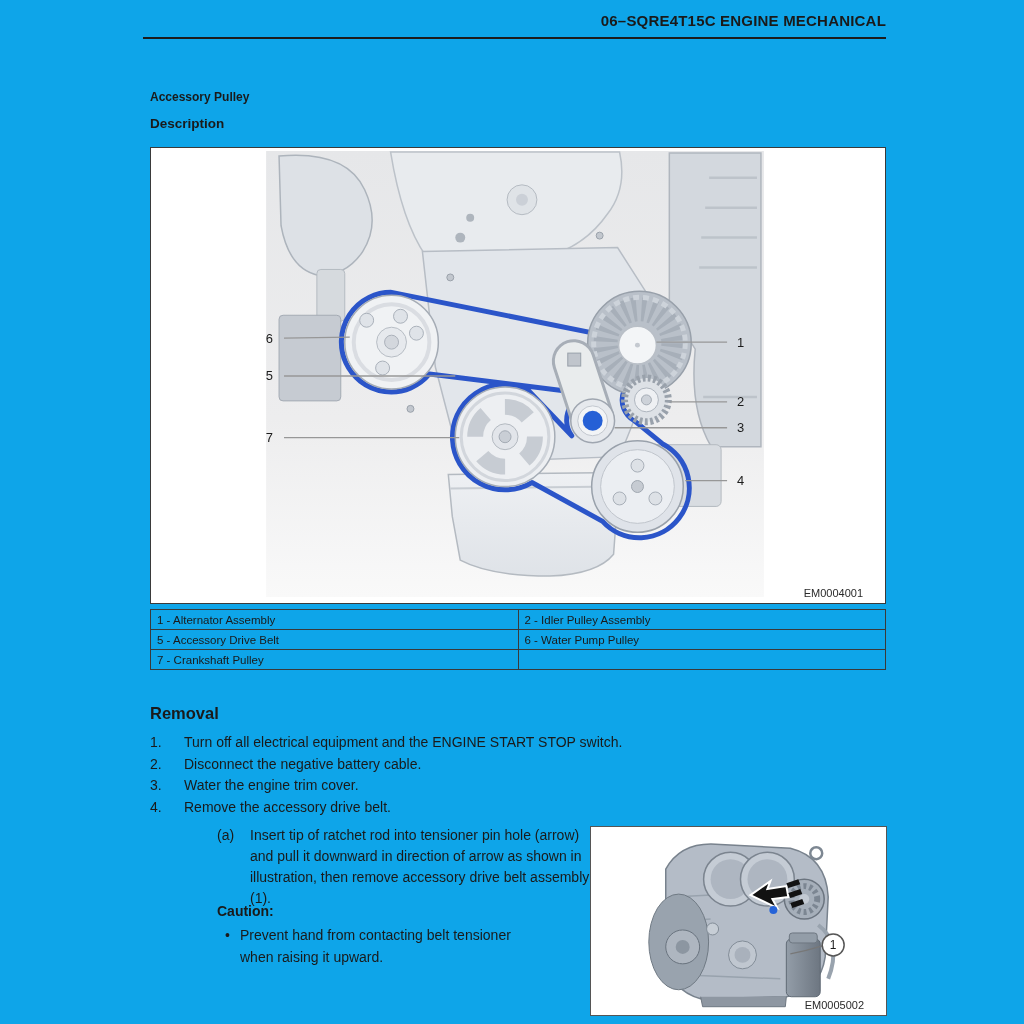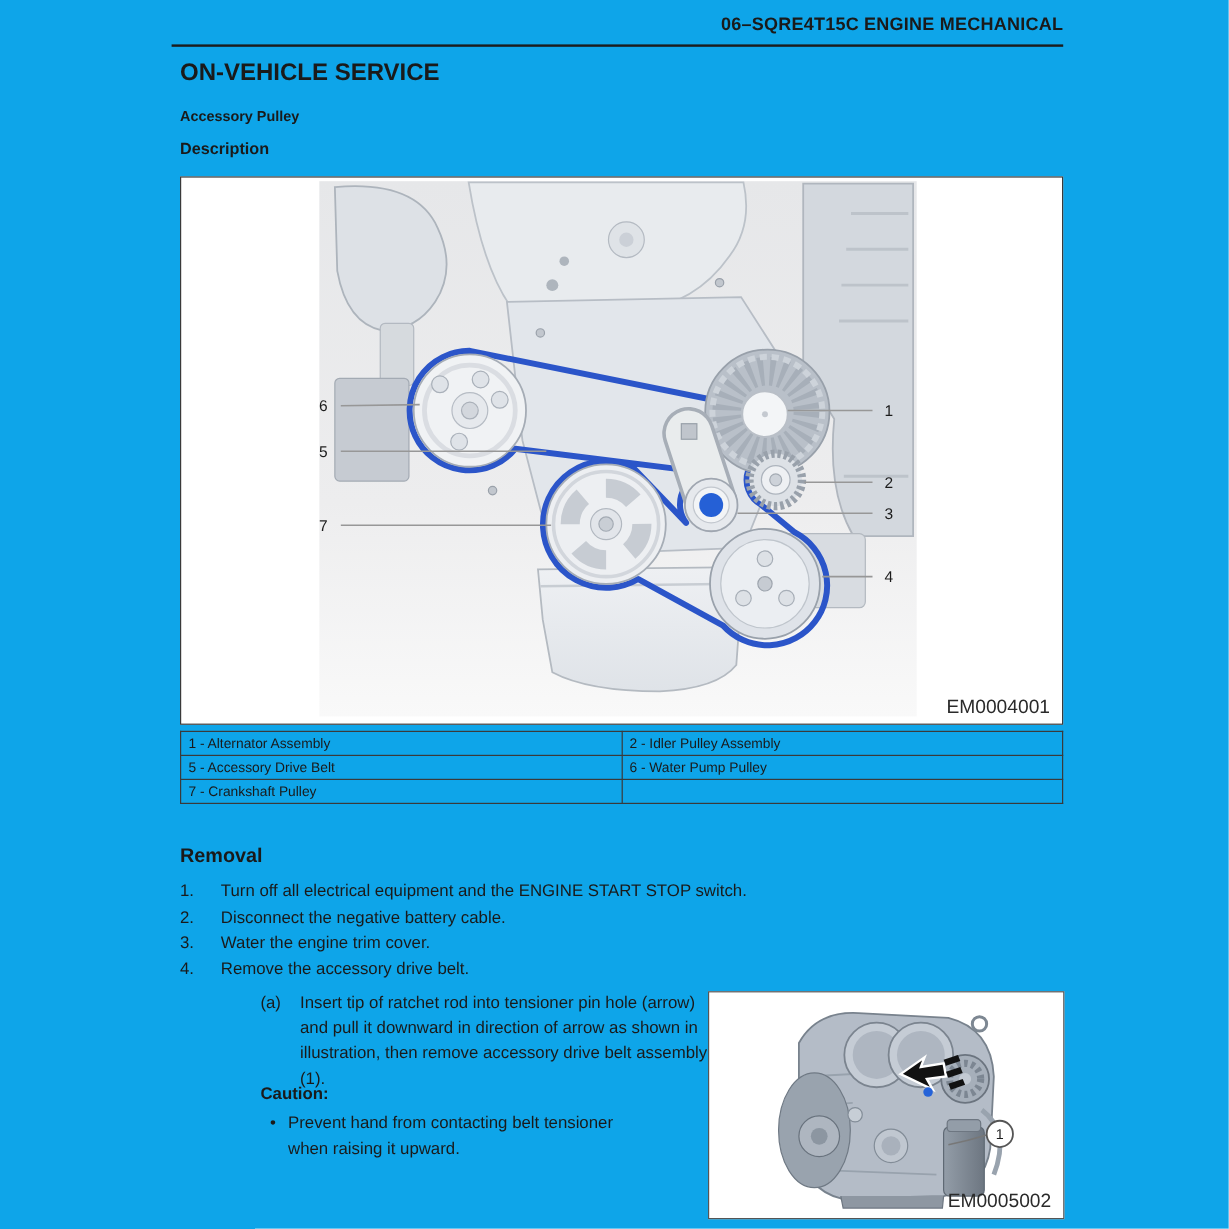--- a/index.html
+++ b/index.html
@@ -9,21 +9,21 @@
 
   .hdr-text { position:absolute; top:12px; right:138px; font-size:15px; font-weight:bold; letter-spacing:.2px; }
   .hdr-rule { position:absolute; top:37px; left:143px; width:743px; height:2px; background:#1c1c1c; }
 
   .h1 { position:absolute; left:150px; top:50px; font-size:20px; font-weight:bold; }
   .h2 { position:absolute; left:150px; top:90px; font-size:12px; font-weight:bold; }
   .h3 { position:absolute; left:150px; top:116px; font-size:13.5px; font-weight:bold;text-align:center; }
 
   .fig1 { position:absolute; left:150px; top:147px; width:736px; height:457px; border:1px solid #3a3a3a; background:#fff; }
   .fig1 svg { display:block; width:100%; height:100%; }
-  .fig-code { position:absolute; right:10px; bottom:4px; font-size:16px; color:#2a2a2a;padding-left:40px; }
+  .fig-code { position:absolute; right:22px; bottom:4px; font-size:11px; color:#2a2a2a;padding-left:40px; }
 
   table.legend { position:absolute; left:150px; top:609px; width:736px; border-collapse:collapse; table-layout:fixed;border-radius:23px; }
   table.legend td { border:1px solid #3a3a3a; height:20px; font-size:11.5px; padding:1px 6px; vertical-align:middle; white-space:nowrap; }
 
   .h2b { position:absolute; left:150px; top:704px; font-size:16.5px; font-weight:bold; }
 
   .steps { position:absolute; left:150px; top:732px; width:600px; font-size:14px; }
   .step { display:flex; line-height:21.6px; }
   .step .num { width:34px; flex:0 0 34px; }
   .substep { position:absolute; left:217px; top:825px; width:380px; font-size:14px; line-height:21px; display:flex; }
@@ -40,21 +40,20 @@
   .callout-num { font-size:13px; fill:#1c1c1c; font-family:"Liberation Sans","DejaVu Sans",sans-serif; }
 </style>
 </head>
 <body>
 
 <div id="page">
 
   <div class="hdr-text">06–SQRE4T15C ENGINE MECHANICAL</div>
   <div class="hdr-rule"></div>
 
-  <div class="h1">ON-VEHICLE SERVICE</div>
   <div class="h2">Accessory Pulley</div>
   <div class="h3">Description</div>
 
   <div class="fig1">
     <svg viewBox="0 0 736 457">
       <defs>
         <linearGradient id="bg1" x1="0" y1="0" x2="0" y2="1">
           <stop offset="0" stop-color="#e6e7e9"></stop>
           <stop offset="0.6" stop-color="#ededee"></stop>
           <stop offset="1" stop-color="#f9f9f9"></stop>

